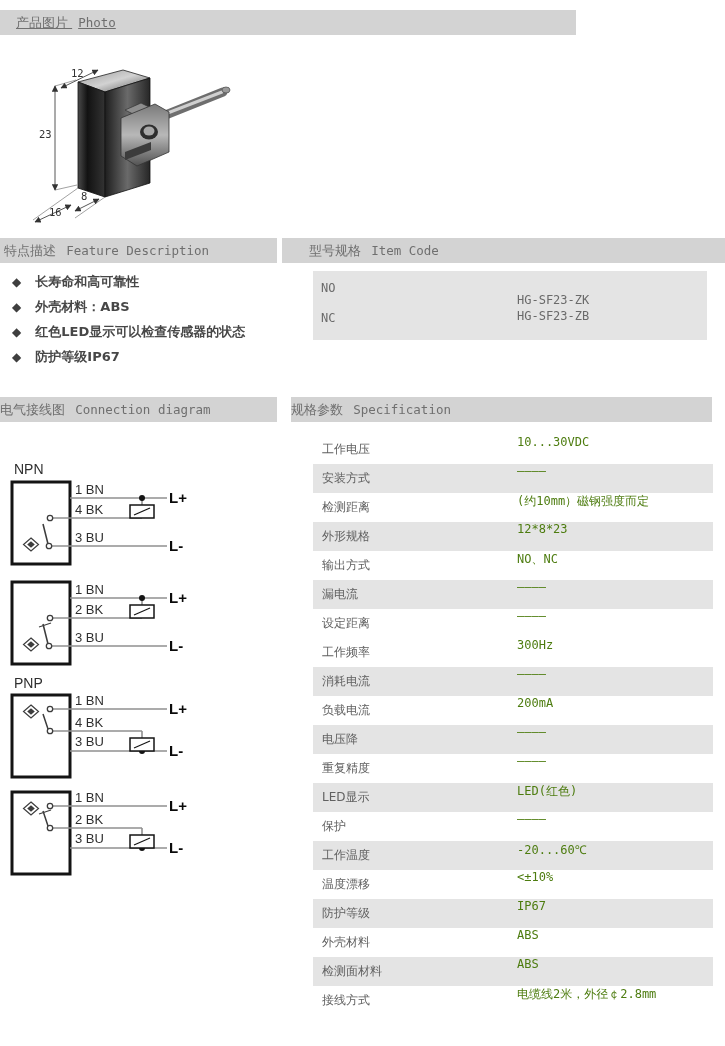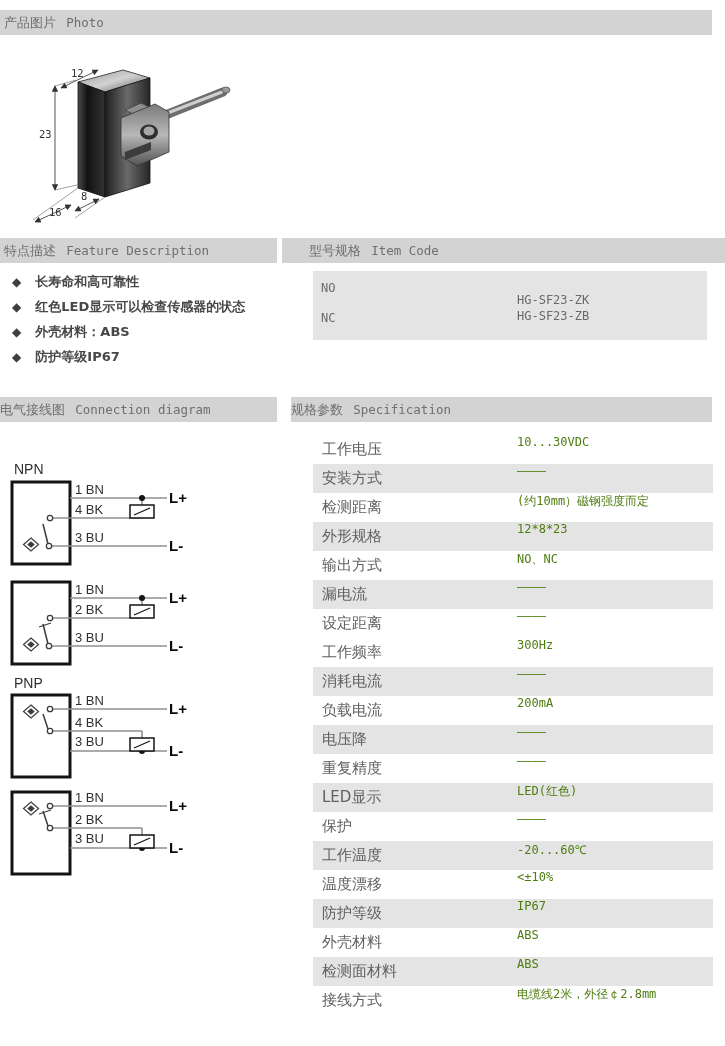--- a/index.html
+++ b/index.html
@@ -3,21 +3,21 @@
 <meta charset="utf-8">
 <style>
   html,body{margin:0;padding:0;}
   body{width:725px;height:1046px;position:relative;background:#ffffff;
        font-family:"DejaVu Sans",sans-serif;overflow:hidden;}
   
   .bar{position:absolute;height:25px;background:#d3d3d3;color:#6f6f6f;
        line-height:25px;font-size:13px;box-sizing:border-box;white-space:nowrap;}
   .bar .zh{font-weight:normal;}
   .bar .en{font-family:"DejaVu Sans Mono","Liberation Mono",monospace;font-size:12.5px;margin-left:6px;}
-  #bar-photo{top:10px;left:0;width:712px;padding-left:4px;}
+  #bar-photo{top:10px;left:0;width:576px;padding-left:16px;text-decoration:underline;}
   #bar-features{top:238px;left:0;width:277px;padding-left:4px;}
   #bar-itemcode{top:238px;left:282px;width:501px;padding-left:27px;}
   #bar-connection{top:397px;left:0;width:277px;}
   #bar-spec{top:397px;left:291px;width:421px;}
   
   #drawing{position:absolute;left:25px;top:48px;}
   .dimtxt{font:10.5px "DejaVu Sans Mono","Liberation Mono",monospace;fill:#333;}
   
   #features{position:absolute;left:12px;top:268px;width:290px;}
   .feat{height:25px;line-height:25px;white-space:nowrap;}
@@ -37,21 +37,21 @@
   .diag .wl{position:absolute;font:13px "Liberation Sans","DejaVu Sans",sans-serif;color:#2f2f2f;white-space:nowrap;}
   .diag .pm{position:absolute;left:159px;font:bold 15px "Liberation Sans","DejaVu Sans",sans-serif;color:#0a0a0a;}
   .npn .wl1{left:65px;top:2px;} .npn .wl2{left:65px;top:22px;} .npn .wl3{left:65px;top:50px;}
   .npn .plus{top:9px;} .npn .minus{top:57px;}
   .pnp .wl1{left:65px;top:0;}  .pnp .wl2{left:65px;top:22px;} .pnp .wl3{left:65px;top:41px;}
   .pnp .plus{top:7px;} .pnp .minus{top:49px;}
   
   #spec-table{position:absolute;left:313px;top:435px;width:400px;}
   .srow{position:relative;height:29px;line-height:29px;white-space:nowrap;}
   .srow.g{background:#e4e4e4;}
-  .srow .sl{position:absolute;left:9px;font-size:15px;color:#616161;}
+  .srow .sl{position:absolute;left:9px;font-size:12px;color:#616161;}
   .srow .sv{position:absolute;left:204px;font:12px "DejaVu Sans Mono","Liberation Mono",monospace;color:#4d7c0f;}
 </style>
 </head>
 <body>
 
 <div class="bar" id="bar-photo">
   <span class="zh">产品图片</span>
   <span class="en">Photo</span>
 </div>
 
@@ -124,25 +124,25 @@
   <span class="en">Item Code</span>
 </div>
 
 <div id="features">
   <div class="feat">
     <span class="blt">◆</span>
     <span class="ftx">长寿命和高可靠性</span>
   </div>
   <div class="feat">
     <span class="blt">◆</span>
-    <span class="ftx">红色LED显示可以检查传感器的状态</span>
+    <span class="ftx">外壳材料：ABS</span>
   </div>
   <div class="feat">
     <span class="blt">◆</span>
-    <span class="ftx">外壳材料：ABS</span>
+    <span class="ftx">红色LED显示可以检查传感器的状态</span>
   </div>
   <div class="feat">
     <span class="blt">◆</span>
     <span class="ftx">防护等级IP67</span>
   </div>
 </div>
 
 <div id="itemcode-box">
   <span id="ic-no">NO</span>
   <span id="ic-zk">HG-SF23-ZK</span>

